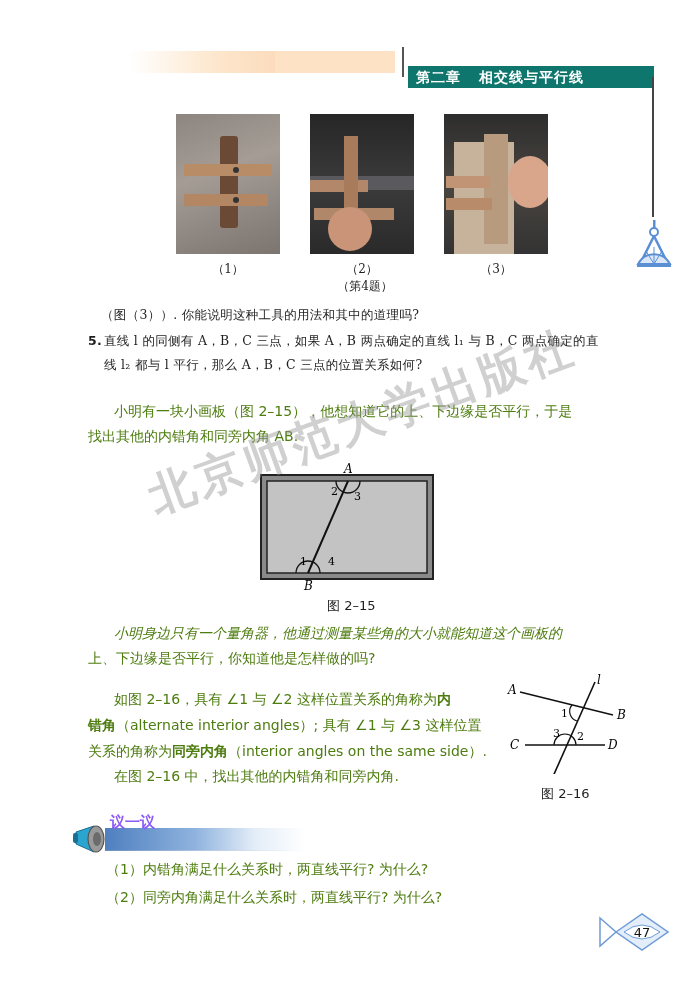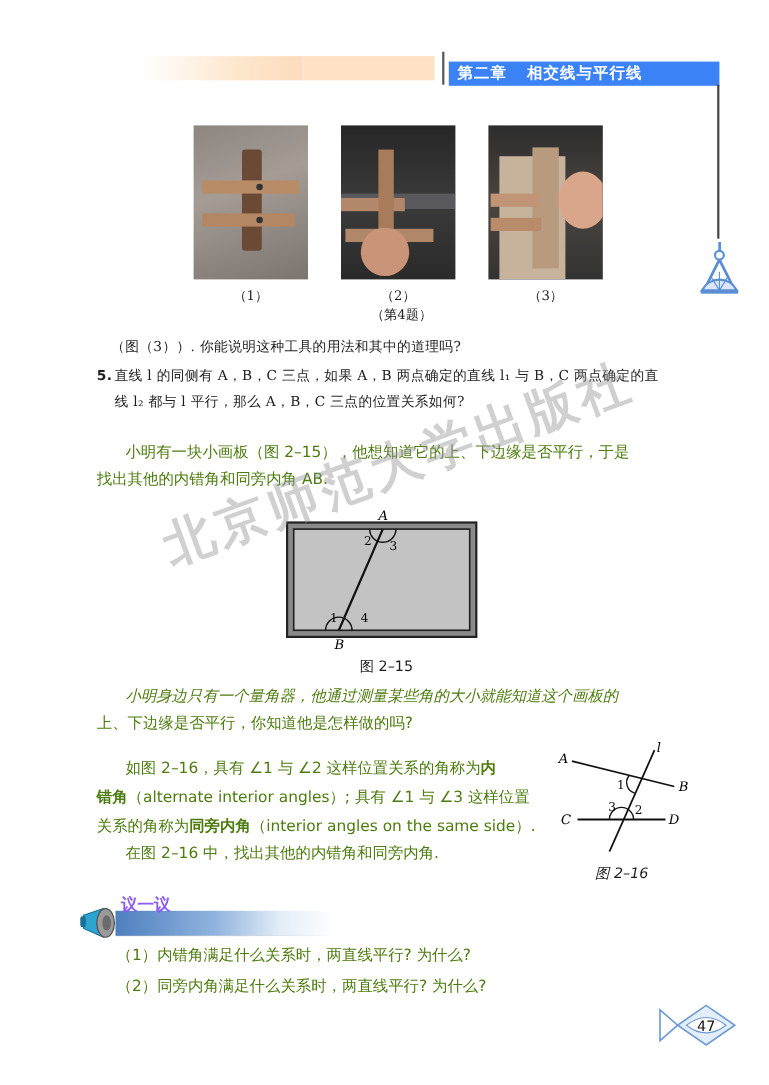--- a/index.html
+++ b/index.html
@@ -12,22 +12,22 @@
   .abs { position: absolute; }
 
   
   .hdr-grad {
     left: 130px; top: 51px; width: 145px; height: 22px;
     background: linear-gradient(to right, rgba(255,255,255,0), #fde6cc 60%, #fcdcbd);
   }
   .hdr-grad2 { left: 275px; top: 51px; width: 120px; height: 22px; background: #fde2c6; }
   .hdr-sep { left: 402px; top: 47px; width: 2px; height: 30px; background: #555; }
   .hdr-box {
-    left: 408px; top: 56px; width: 246px; height: 22px;
-    background: #3b82f6; color: #ffffff;
+    left: 408px; top: 66px; width: 246px; height: 22px;
+    background: #0f766e; color: #ffffff;
     font-family: "DejaVu Sans", "Liberation Sans", sans-serif;
     font-weight: bold; font-size: 14px; line-height: 22px;
     padding-left: 8px; box-sizing: border-box; letter-spacing: 1px;
   }
   .hdr-box .sp { display: inline-block; width: 18px; }
   .side-line { left: 652px; top: 77px; width: 2px; height: 140px; background: #444; }
 
   
   .compass { left: 634px; top: 220px; width: 40px; height: 50px; }
 
@@ -169,21 +169,21 @@
   <path d="M49 71 A10 10 0 0 1 71 71" fill="none" stroke="#111" stroke-width="1.2"></path>
   <text x="3" y="20" font-size="12" font-style="italic" font-family="DejaVu Serif, serif">A</text>
   <text x="112" y="45" font-size="12" font-style="italic" font-family="DejaVu Serif, serif">B</text>
   <text x="5" y="75" font-size="12" font-style="italic" font-family="DejaVu Serif, serif">C</text>
   <text x="103" y="75" font-size="12" font-style="italic" font-family="DejaVu Serif, serif">D</text>
   <text x="92" y="10" font-size="12" font-style="italic" font-family="DejaVu Serif, serif">l</text>
   <text x="56" y="43" font-size="11" font-family="DejaVu Serif, serif">1</text>
   <text x="72" y="66" font-size="11" font-family="DejaVu Serif, serif">2</text>
   <text x="48" y="63" font-size="11" font-family="DejaVu Serif, serif">3</text>
 </svg>
-<div class="abs figcap" style="left:541px; top:785px;font-style:italic;">图 2–16</div>
+<div class="abs figcap" style="left:541px; top:785px;">图 2–16</div>
 
 <svg class="abs" style="left:72px; top:822px;" width="36" height="34" viewBox="0 0 36 34">
   <path d="M4 10 L22 4 L22 30 L4 22 Z" fill="#2aa5cf" stroke="#1b6e94" stroke-width="1"></path>
   <ellipse cx="24" cy="17" rx="8" ry="13" fill="#9a9a9a" stroke="#555" stroke-width="1.2"></ellipse>
   <ellipse cx="25" cy="17" rx="4" ry="7" fill="#6b6b6b"></ellipse>
   <rect x="1" y="11" width="5" height="10" rx="2" fill="#1b6e94"></rect>
 </svg>
 <div class="abs disc-bar"></div>
 <div class="abs disc-line"></div>
 <div class="abs disc-title">议一议</div>

